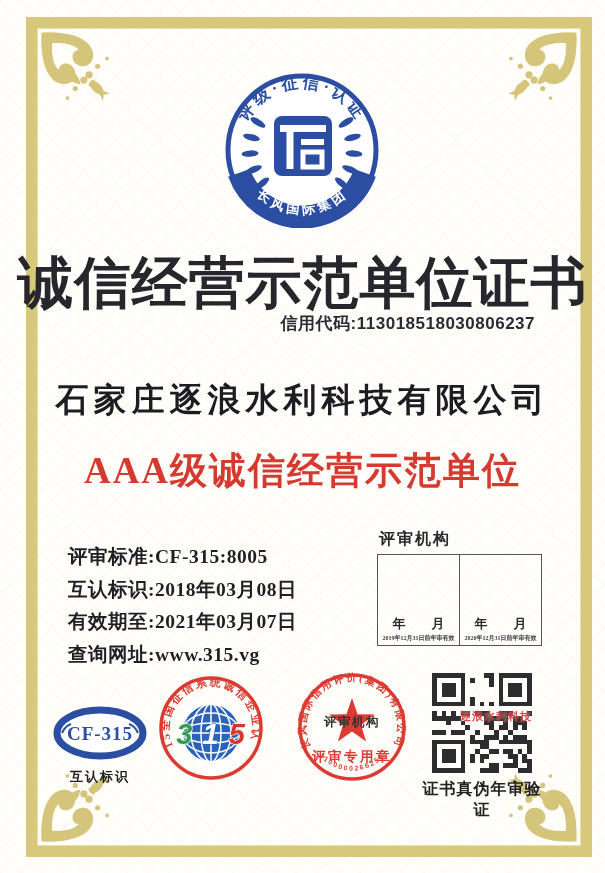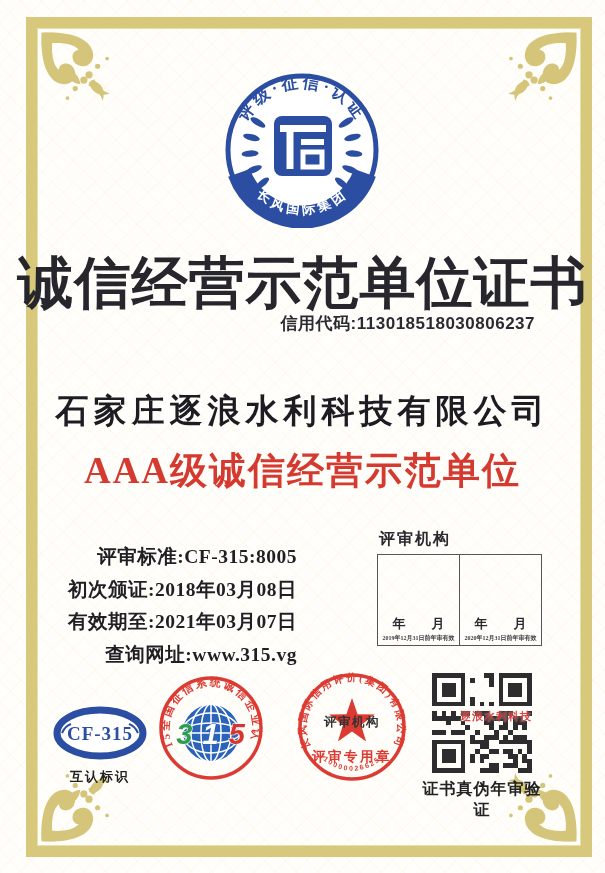--- a/index.html
+++ b/index.html
@@ -14,28 +14,28 @@
   .flourish{position:absolute;width:86px;height:86px;color:#d5c57a;}
   .fl-tl{left:40px;top:31px;}
   .fl-tr{right:27px;top:31px;transform:scaleX(-1);}
   .fl-bl{left:40px;bottom:30px;transform:scaleY(-1);}
   .fl-br{right:27px;bottom:30px;transform:scale(-1,-1);}
   .logo{position:absolute;left:224px;top:72px;width:156px;height:156px;}
   .title{position:absolute;top:246px;left:0;right:0;text-align:center;
     font-weight:bold;font-size:56px;letter-spacing:1px;color:#26262c;}
   .credit{position:absolute;top:312px;right:70px;font-weight:bold;font-size:17px;
     letter-spacing:.5px;color:#2b2b33;}
-  .company{position:absolute;top:389px;left:0;right:0;text-align:center;
+  .company{position:absolute;top:378px;left:0;right:0;text-align:center;
     font-weight:bold;font-size:33px;letter-spacing:5px;color:#1c1c22;}
   .award{position:absolute;top:446px;left:0;right:0;text-align:center;
     font-family:"Liberation Serif",serif;font-weight:bold;font-size:37px;
     letter-spacing:2px;color:#d53a31;}
   .details{position:absolute;top:541px;left:68px;}
   .details .line{font-family:"Liberation Serif",serif;font-weight:bold;
-    font-size:19.5px;line-height:32.5px;color:#1f1f24;letter-spacing:.5px;text-align:right;}
+    font-size:19.5px;line-height:32.5px;color:#1f1f24;letter-spacing:.5px;}
   .review{position:absolute;left:377px;top:529px;width:164px;}
   .review-label{font-family:"Liberation Serif",serif;font-weight:bold;
     font-size:16px;color:#2a2a2e;letter-spacing:2px;margin:0 0 4px 2px;}
   .review-table{width:163px;height:90px;border:1.5px solid #55555a;display:flex;background:transparent;}
   .review-cell{flex:1;display:flex;flex-direction:column;justify-content:flex-end;min-width:0;}
   .review-cell + .review-cell{border-left:1.5px solid #55555a;}
   .ym{display:flex;justify-content:center;gap:26px;font-family:"Liberation Serif",serif;
     font-weight:bold;font-size:13px;color:#2a2a2e;padding-bottom:1px;}
   .note{font-family:"Liberation Serif",serif;font-weight:bold;font-size:6.5px;
     color:#3a3a3e;text-align:center;white-space:nowrap;transform:scaleX(.92);
@@ -129,21 +129,21 @@
     </g>
   </svg>
 
   <div class="title">诚信经营示范单位证书</div>
   <div class="credit">信用代码:113018518030806237</div>
   <div class="company">石家庄逐浪水利科技有限公司</div>
   <div class="award">AAA级诚信经营示范单位</div>
 
   <div class="details">
     <div class="line">评审标准:CF-315:8005</div>
-    <div class="line">初次颁证:2018年03月08日</div>
+    <div class="line">互认标识:2018年03月08日</div>
     <div class="line">有效期至:2021年03月07日</div>
     <div class="line">查询网址:www.315.vg</div>
   </div>
 
   <div class="review">
     <div class="review-label">评审机构</div>
     <div class="review-table">
       <div class="review-cell">
         <div class="ym">
           <span>年</span>

